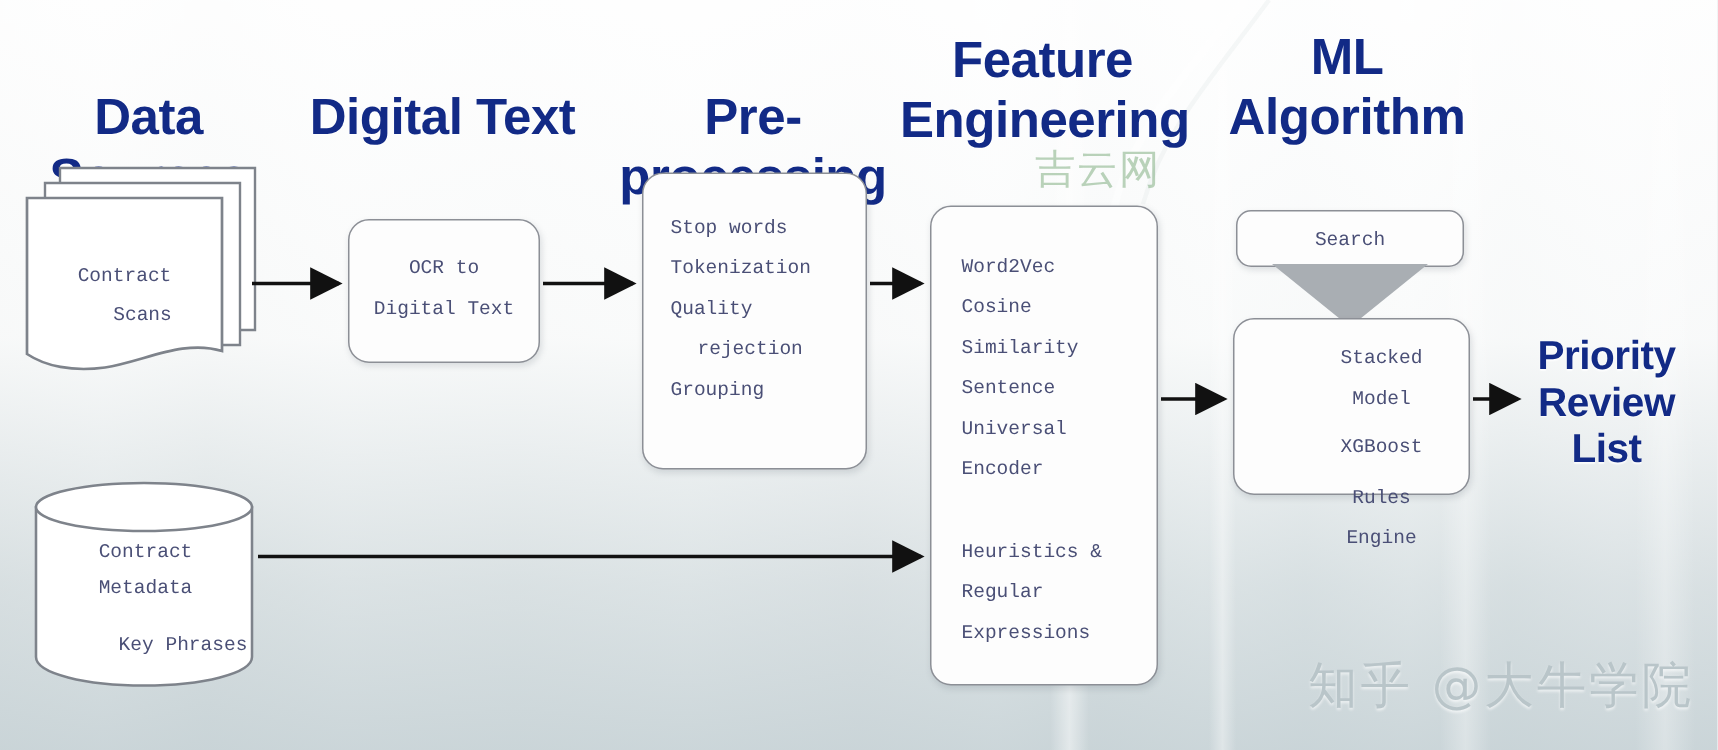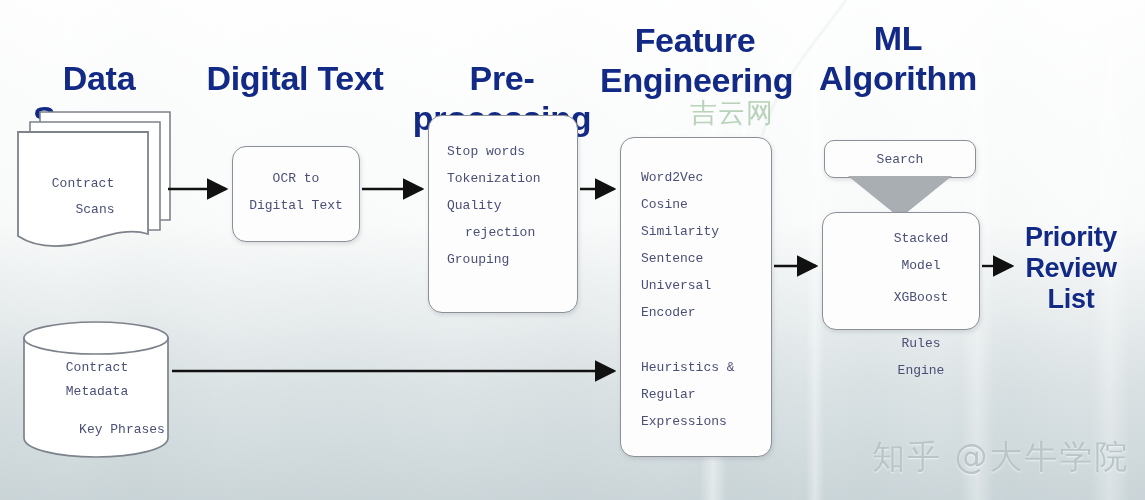--- a/index.html
+++ b/index.html
@@ -163,21 +163,21 @@
   </div>
 
   <svg style="position:absolute;left:848px;top:176px;width:104px;height:44px;" viewBox="0 0 104 44">
     <path d="M0 0 H104 L52 42 Z" fill="#a9aeb3"></path>
   </svg>
 
   <div class="rbox" style="left:822px;top:212px;width:158px;height:118px;padding-left:40px;">
     <div class="inner" style="padding-top:12px;">
       <div class="node-text centered">Stacked Model</div>
       <div class="node-text centered" style="margin-top:5px;">XGBoost</div>
-      <div class="node-text centered" style="margin-top:19px;">Rules Engine</div>
+      <div class="node-text centered" style="margin-top:7px;">Rules Engine</div>
     </div>
   </div>
 
   <div class="hdr" style="left:1006px;top:222px;width:130px;font-size:27px;line-height:31px;">Priority
 Review
 List</div>
 
   <svg class="lines" viewBox="0 0 1145 500">
     <defs>
       <marker id="ah" markerWidth="9" markerHeight="9" refX="8" refY="4.5" orient="auto" markerUnits="strokeWidth">

